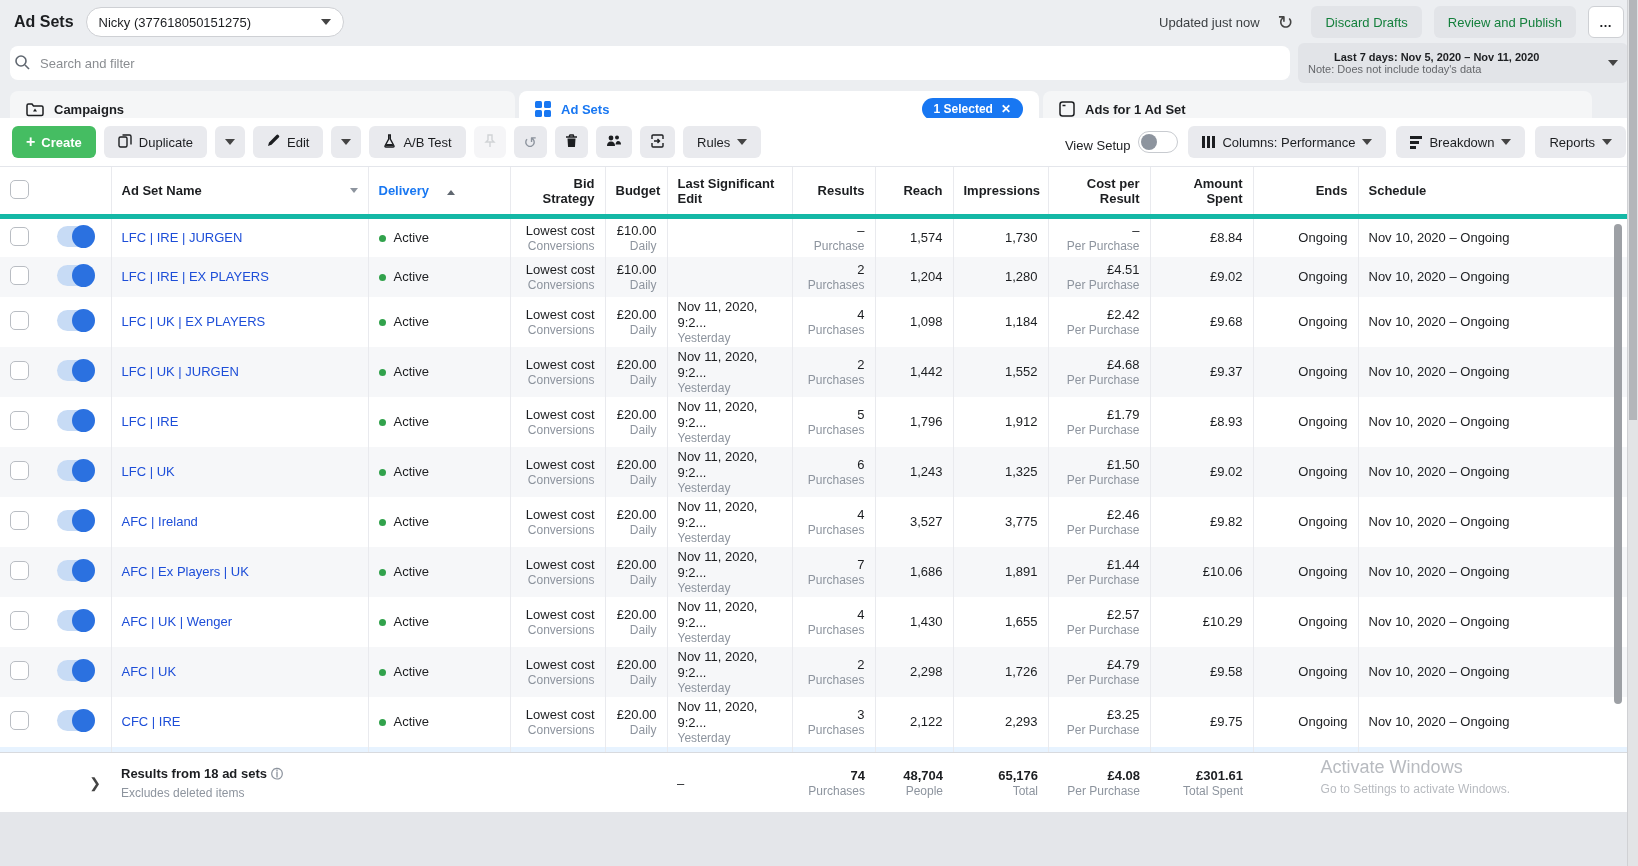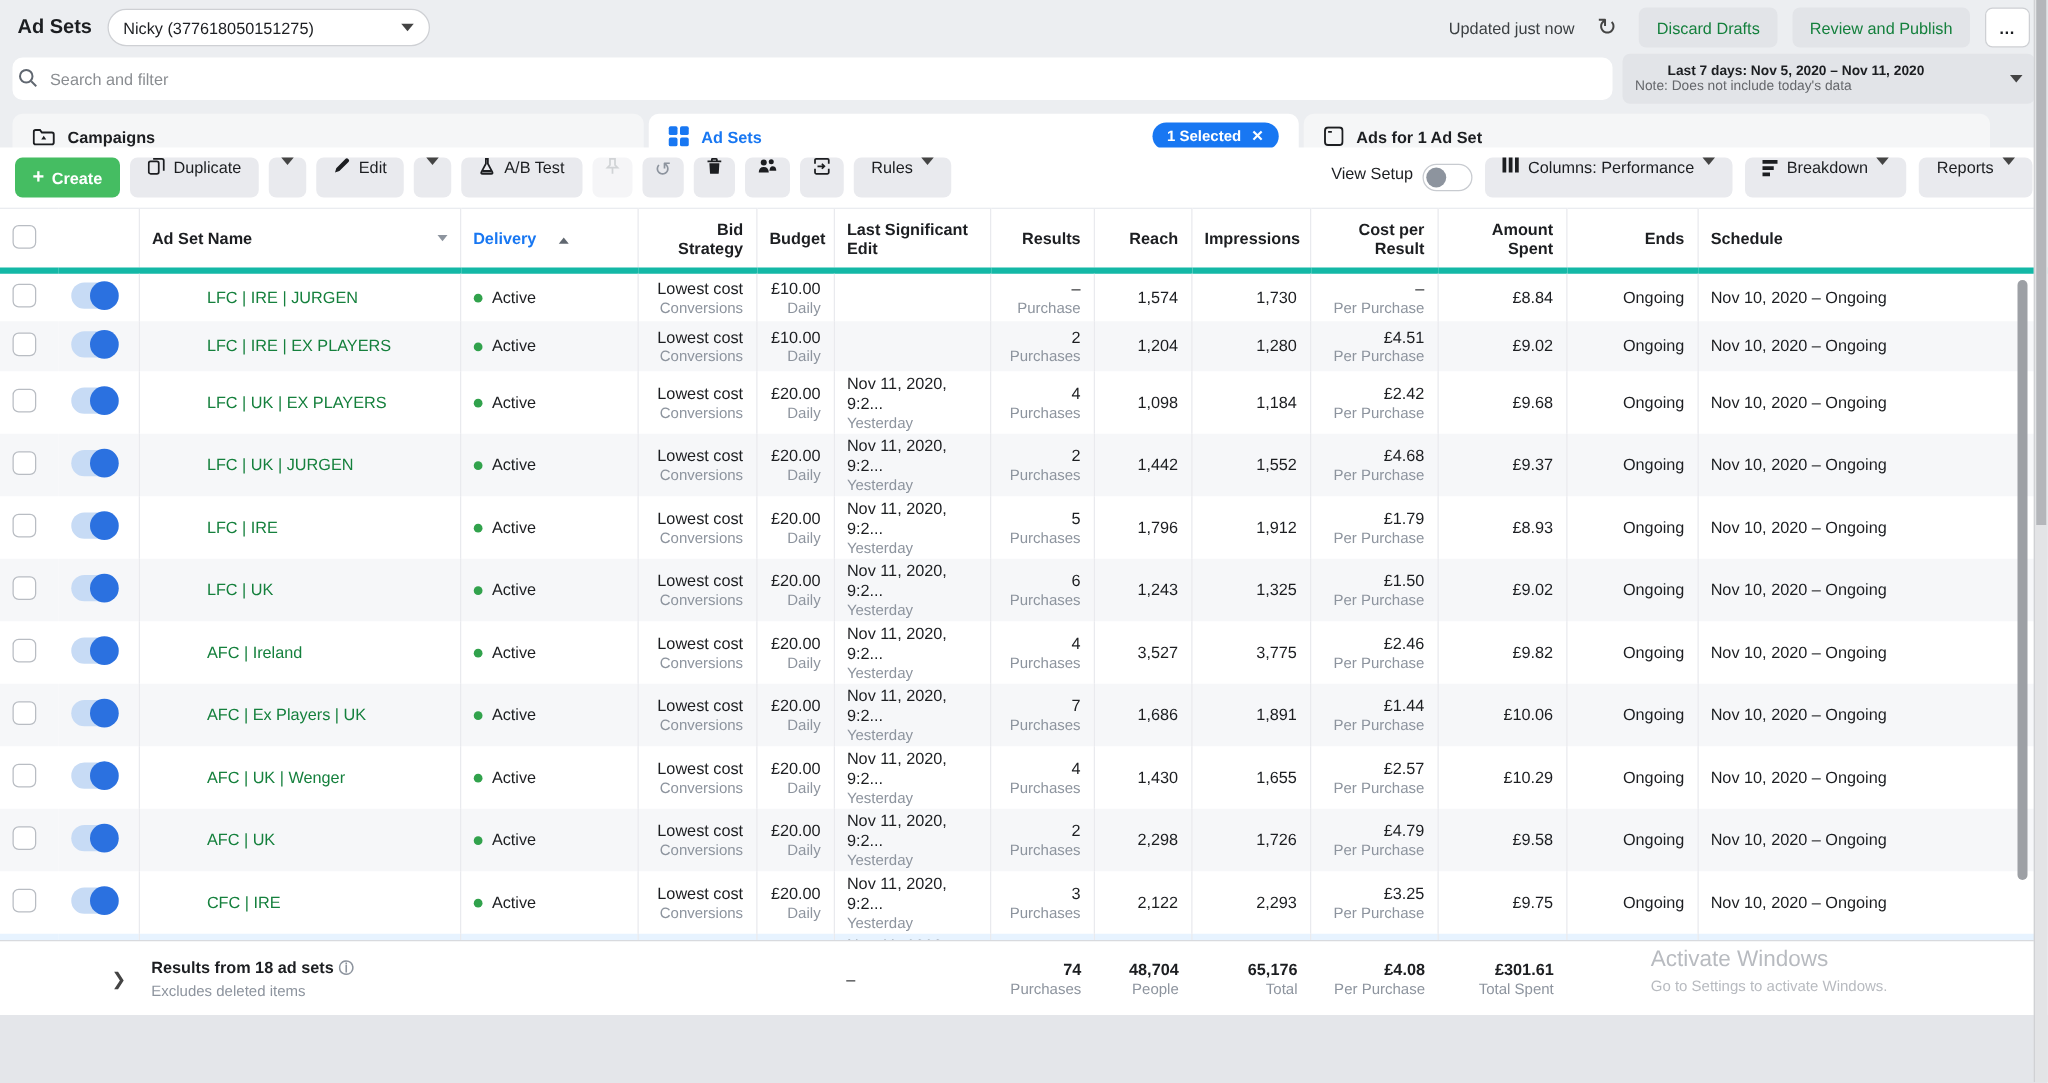--- a/index.html
+++ b/index.html
@@ -57,25 +57,25 @@
   }
   .badge .x { font-size:12px; cursor:pointer; }
   .grid-icon { display:grid; grid-template-columns:7px 7px; grid-template-rows:7px 7px; gap:2px; }
   .grid-icon span { background:#1877f2; border-radius:1.5px; }
   .folder-icon svg, .page-icon svg { display:block; }
   
   .content { position:absolute; left:0; right:0; top:118px; height:694px; background:#fff; }
   .toolbar { display:flex; align-items:center; height:48px; padding:0 12px; gap:8px; }
   .tb-group { display:flex; align-items:center; gap:8px; }
   .btn.create { background:#45bd62; color:#fff; font-weight:bold; display:flex; align-items:center; gap:6px; }
-  .btn.grey { background:#e9eaee; display:flex; gap:7px; }
+  .btn.grey { background:#e9eaee; display:flex; align-items:center; gap:7px; }
   .btn.icononly { padding:0 10px; }
   .btn.dis { opacity:.45; }
   .toolbar .right { margin-left:auto; display:flex; align-items:center; gap:10px; }
-  .view-setup { display:flex; align-items:flex-start; gap:8px; font-size:13px; color:#1c1e21; }
+  .view-setup { display:flex; align-items:flex-end; gap:8px; font-size:13px; color:#1c1e21; }
   .switch { width:40px; height:22px; background:#fff; border:1px solid #c8cbd0; border-radius:12px; position:relative; cursor:pointer; }
   .switch .knob { position:absolute; left:2px; top:2px; width:16px; height:16px; border-radius:50%; background:#8d949e; }
   .cols-icon { display:flex; gap:2px; }
   .cols-icon span { width:3px; height:12px; background:#1c1e21; }
   .bd-icon span { display:block; height:3px; background:#1c1e21; margin:2px 0; }
   .bd-icon span:nth-child(1){ width:12px; } .bd-icon span:nth-child(2){ width:9px; } .bd-icon span:nth-child(3){ width:6px; }
   
   .tablewrap { position:absolute; left:0; right:0; top:48px; bottom:0; overflow:hidden; }
   table { border-collapse:collapse; table-layout:fixed; width:1638px; }
   col.c1{width:47px} col.c2{width:64px} col.c3{width:257px} col.c4{width:142px}
@@ -91,21 +91,21 @@
   th.bl, td.bl { border-left:1px solid #e9eaee; }
   .sort-asc { width:0; height:0; border-left:4px solid transparent; border-right:4px solid transparent; border-bottom:5px solid #606770; display:inline-block; margin-left:18px; }
   .hdr-caret { width:0; height:0; border-left:4px solid transparent; border-right:4px solid transparent; border-top:5px solid #8d949e; display:inline-block; float:right; margin-top:5px; }
   .hdr-delivery { color:#1877f2; }
   tbody td { height:40px; padding:2px 10px; vertical-align:middle; font-size:13px; }
   tbody tr.alt { background:#f6f7f9; }
   tbody tr.selected { background:#e7f3ff; }
   td .main { line-height:16px; }
   td .sub { line-height:14px; font-size:12px; color:#8d949e; }
   td.num { text-align:right; }
-  a.link { color:#15803d; text-decoration:none; cursor:pointer;margin-left:44px; }
+  a.link { color:#1d4ed8; text-decoration:none; cursor:pointer; }
   .dot { width:7px; height:7px; border-radius:50%; background:#31a24c; display:inline-block; margin-right:8px; }
   
   .cb {
     width:19px; height:19px; border:1px solid #b9bdc3; border-radius:5px; background:#fff;
     display:inline-block; cursor:pointer; text-align:center; line-height:17px; font-size:13px; color:#1877f2;
   }
   .cb.checked::after { content:"✓"; font-weight:bold; }
   .toggle { width:37px; height:21px; border-radius:12px; background:#c7dbf5; position:relative; display:inline-block; cursor:pointer; }
   .toggle .knob { position:absolute; right:-1px; top:-1px; width:23px; height:23px; border-radius:50%; background:#2b71e0; }
   

